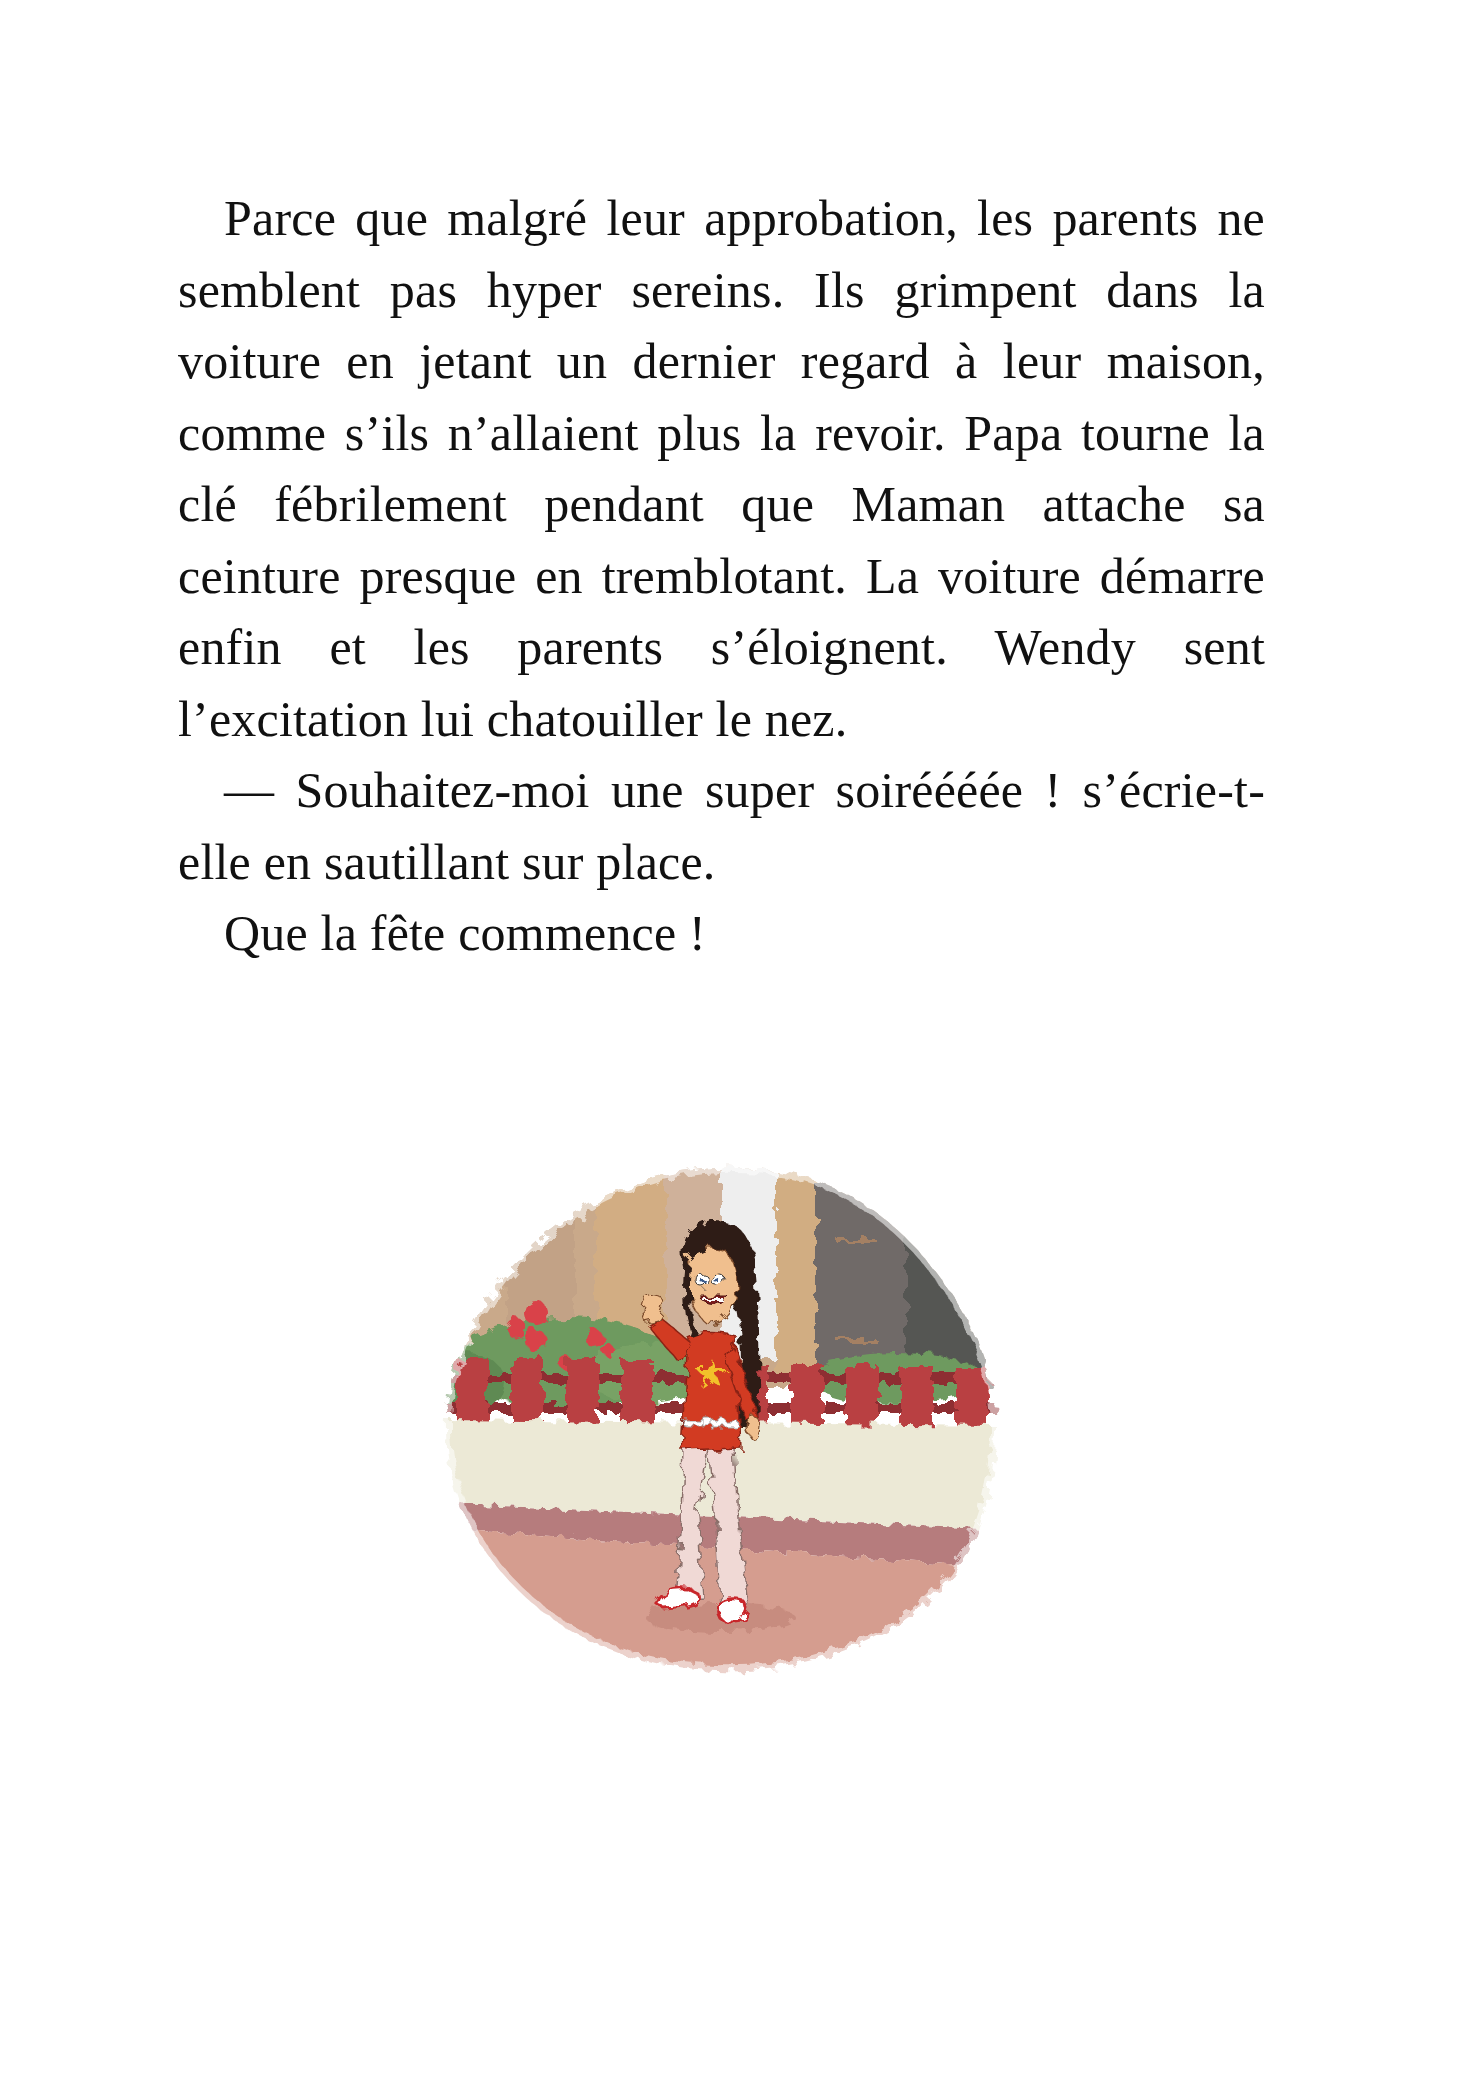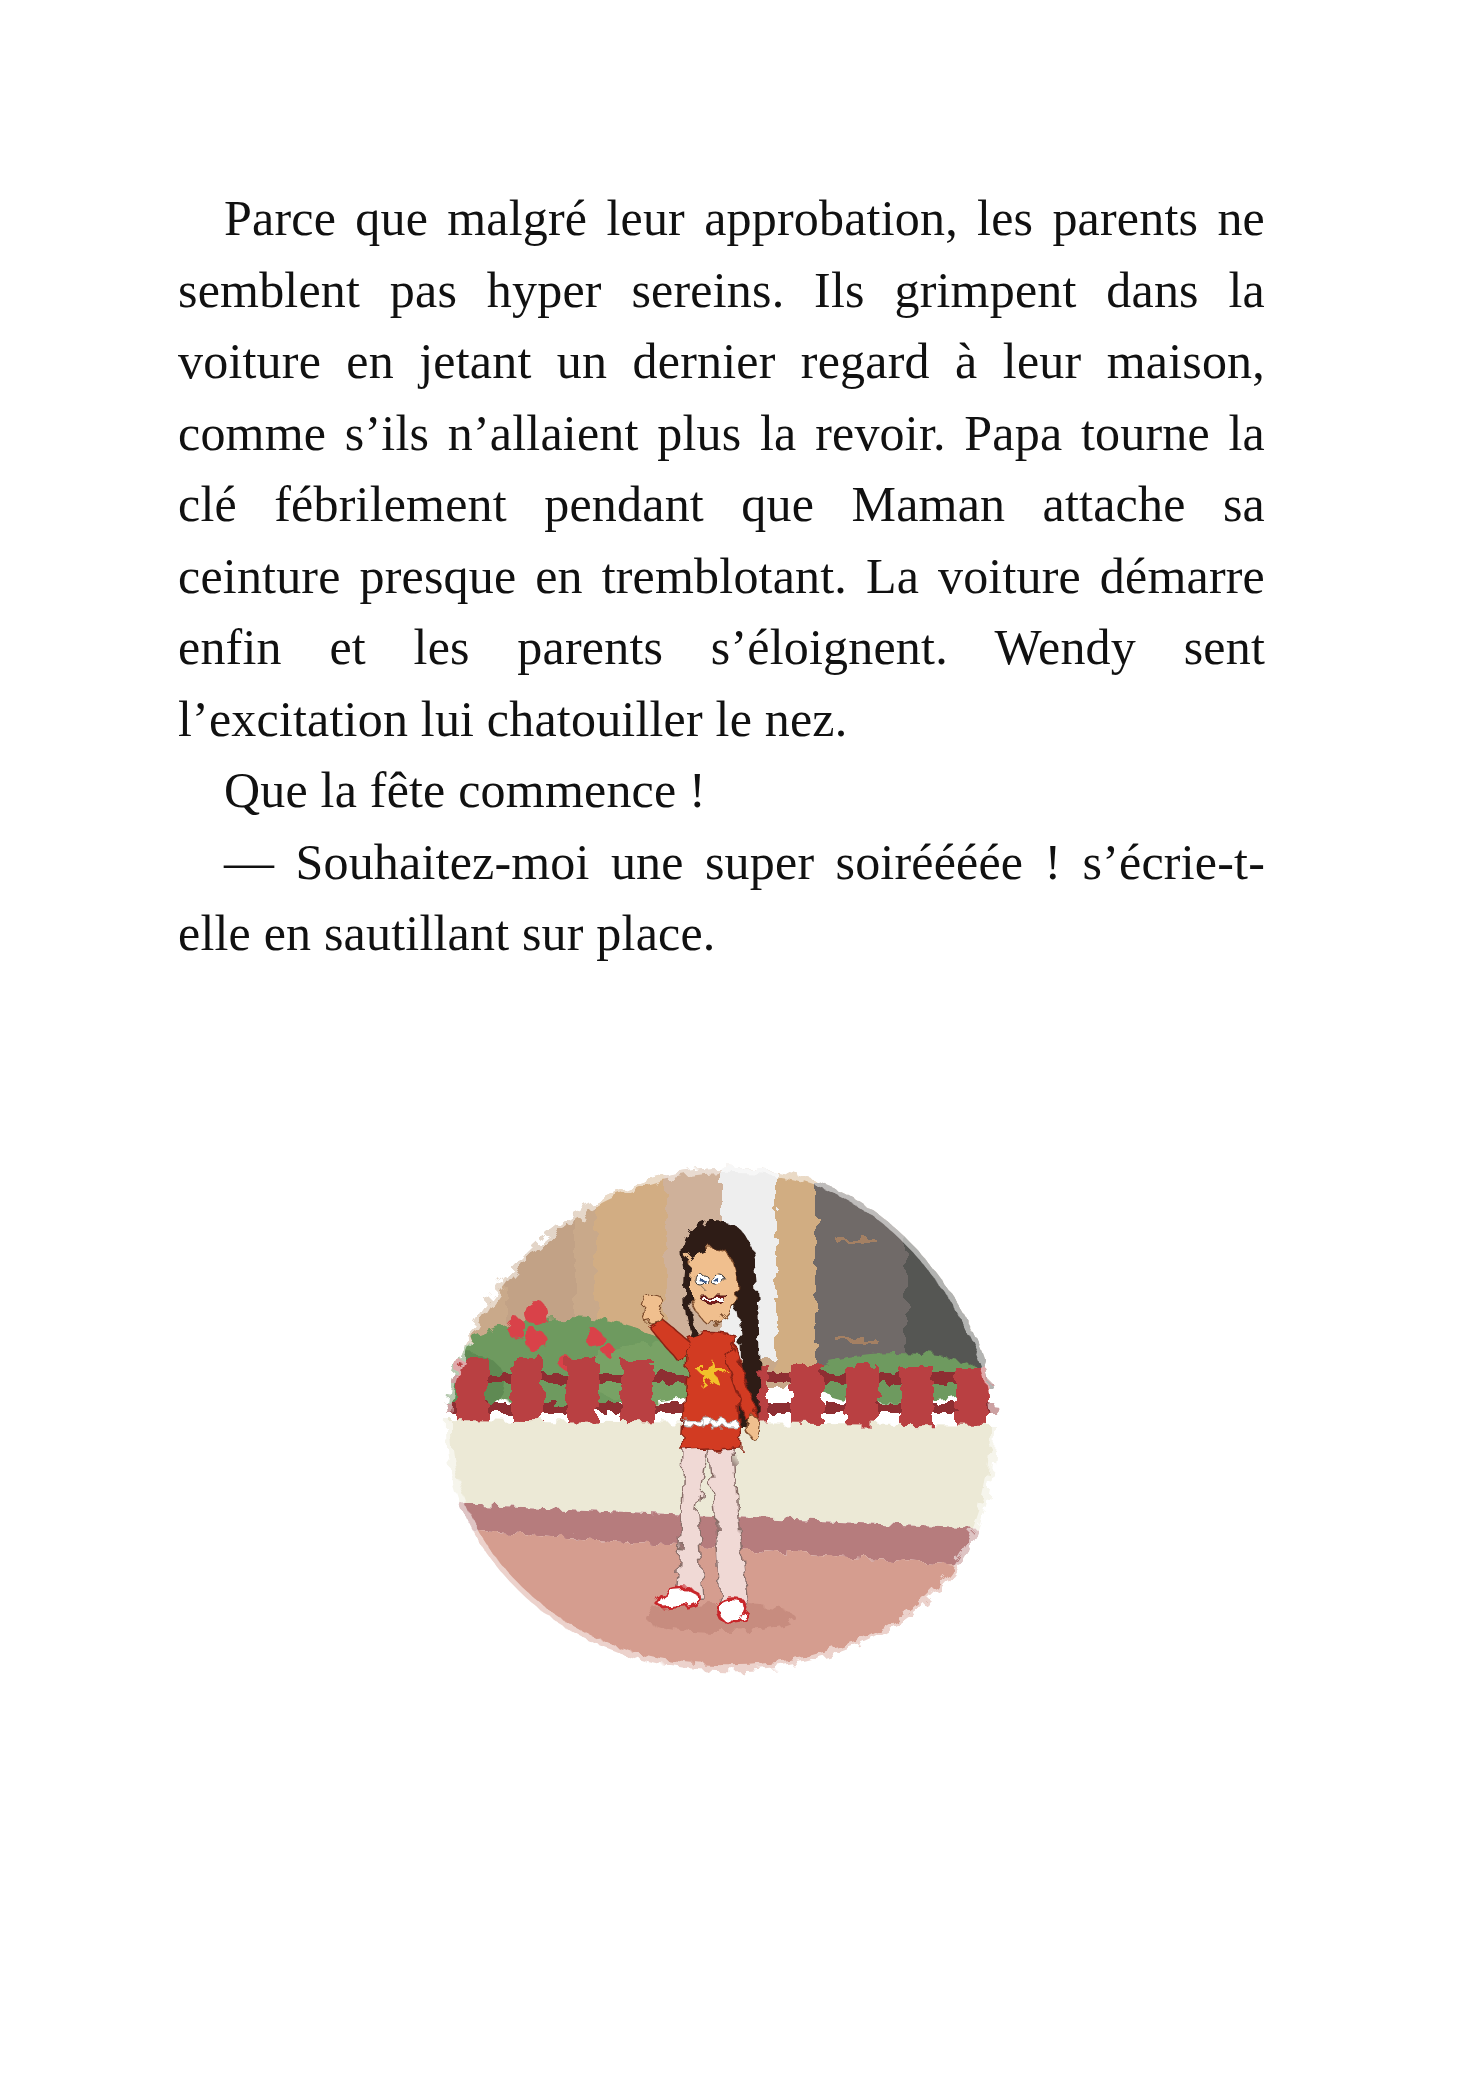--- a/index.html
+++ b/index.html
@@ -57,22 +57,22 @@
     display: block;
   }
 </style>
 </head>
 <body>
 
 <div class="page">
 
   <div class="text-block">
     <p class="para last-line-left">Parce que malgré leur approbation, les parents ne semblent pas hyper sereins. Ils grimpent dans la voiture en jetant un dernier regard à leur maison, comme s’ils n’allaient plus la revoir. Papa tourne la clé fébrile­ment pendant que Maman attache sa ceinture presque en tremblotant. La voiture démarre enfin et les parents s’éloignent. Wendy sent l’excitation lui chatouiller le nez.</p>
+    <p class="para dialogue last-line-left">— Souhaitez-moi une super soiréééée&nbsp;! s’écrie-t-elle en sautillant sur place.</p>
     <p class="para last-line-left">Que la fête commence&nbsp;!</p>
-    <p class="para dialogue last-line-left">— Souhaitez-moi une super soiréééée&nbsp;! s’écrie-t-elle en sautillant sur place.</p>
   </div>
 
   <div class="illustration">
     <svg viewBox="0 0 570 522" xmlns="http://www.w3.org/2000/svg">
       <defs>
         <clipPath id="roundClip">
           <path d="M120 70 C 170 30, 240 8, 300 10 C 360 10, 420 30, 470 80 C 520 130, 560 200, 560 270 C 560 340, 540 400, 490 445 C 440 490, 360 515, 280 512 C 200 510, 130 480, 80 430 C 30 380, 8 320, 10 260 C 12 190, 60 115, 120 70 Z"></path>
         </clipPath>
         <filter id="rough">
           <feTurbulence type="fractalNoise" baseFrequency="0.09" numOctaves="2" seed="3" result="noise"></feTurbulence>

